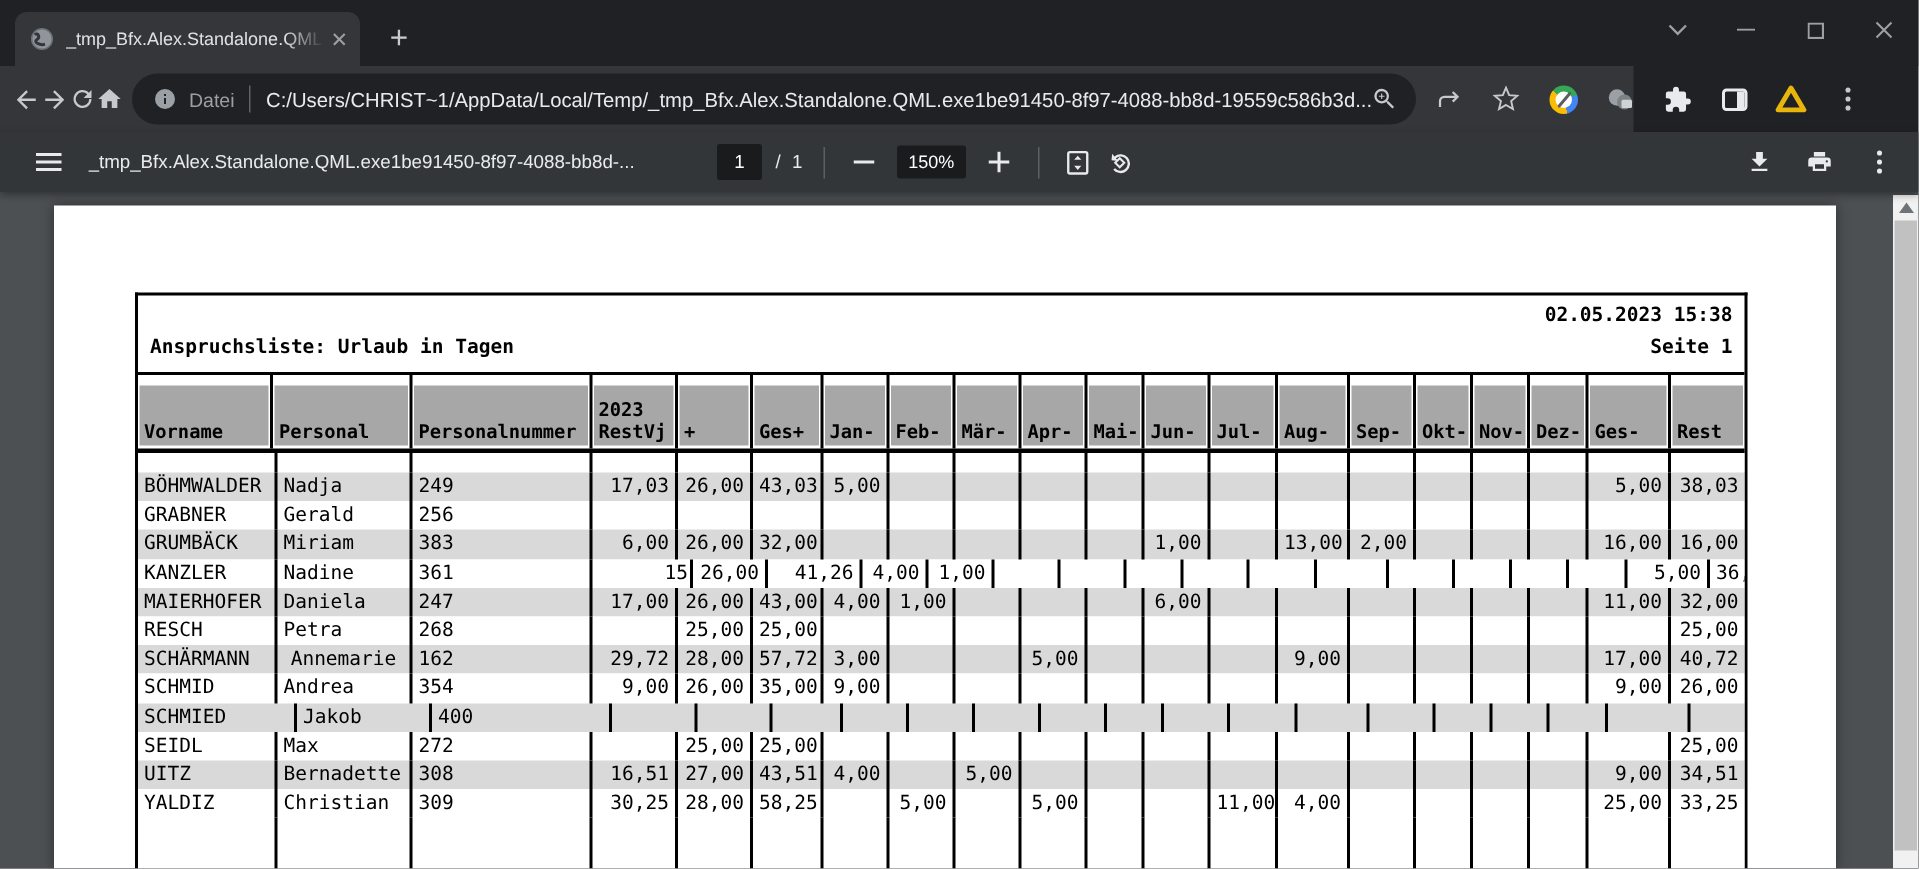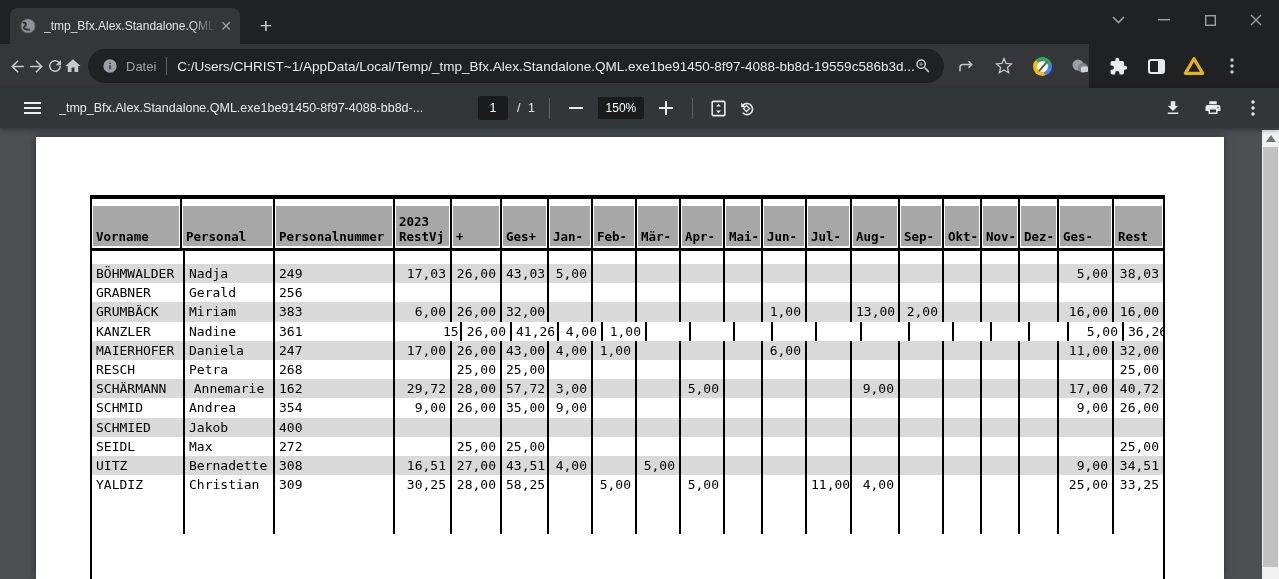--- a/index.html
+++ b/index.html
@@ -270,20 +270,27 @@
           <circle cx="2" cy="8" r="1.7" fill="#e8eaed"></circle>
           <circle cx="2" cy="14" r="1.7" fill="#e8eaed"></circle>
         </svg>
     </div>
   </div>
 </div>
 
 <div class="viewer">
   <div class="page">
     <div class="report">
+      <div class="titleblock">
+        <div class="tb-line1">02.05.2023 15:38</div>
+        <div class="tb-line2">
+          <span>Anspruchsliste: Urlaub in Tagen</span>
+          <span>Seite 1</span>
+        </div>
+      </div>
       <div class="hline"></div>
       <div class="hrow" id="hrow">
           <div class="hcell" style="width: 90px;">
             <div class="hfill">
               <div class="hlabel">Vorname</div>
             </div>
           </div>
           <div class="hcell" style="width: 93px;">
             <div class="hfill">
               <div class="hlabel">Personal</div>
@@ -470,21 +477,21 @@
             <div class="tcell num" style="width: 39px;"></div>
             <div class="tcell num" style="width: 55px;">16,00</div>
             <div class="tcell num">16,00</div>
           </div>
           <div class="trow">
             <div class="tcell" style="width: 93px;">KANZLER</div>
             <div class="tcell" style="width: 90px;">Nadine</div>
             <div class="tcell" style="width: 120px;">361</div>
             <div class="tcell num" style="width: 67px; padding-left: 48px;">15,26</div>
             <div class="tcell num" style="width: 50px;">26,00</div>
-            <div class="tcell num" style="width: 47px;">41,26</div>
+            <div class="tcell num" style="width: 63px;">41,26</div>
             <div class="tcell num" style="width: 44px;">4,00</div>
             <div class="tcell num" style="width: 44px;">1,00</div>
             <div class="tcell num" style="width: 44px;"></div>
             <div class="tcell num" style="width: 44px;"></div>
             <div class="tcell num" style="width: 38px;"></div>
             <div class="tcell num" style="width: 44px;"></div>
             <div class="tcell num" style="width: 45px;"></div>
             <div class="tcell num" style="width: 48px;"></div>
             <div class="tcell num" style="width: 44px;"></div>
             <div class="tcell num" style="width: 38px;"></div>
@@ -575,21 +582,21 @@
             <div class="tcell num" style="width: 45px;"></div>
             <div class="tcell num" style="width: 48px;"></div>
             <div class="tcell num" style="width: 44px;"></div>
             <div class="tcell num" style="width: 38px;"></div>
             <div class="tcell num" style="width: 38px;"></div>
             <div class="tcell num" style="width: 39px;"></div>
             <div class="tcell num" style="width: 55px;">9,00</div>
             <div class="tcell num">26,00</div>
           </div>
           <div class="trow">
-            <div class="tcell" style="width: 93px;">SCHMIED</div>
+            <div class="tcell" style="width: 106px;">SCHMIED</div>
             <div class="tcell" style="width: 90px;">Jakob</div>
             <div class="tcell" style="width: 120px;">400</div>
             <div class="tcell num" style="width: 57px;"></div>
             <div class="tcell num" style="width: 50px;"></div>
             <div class="tcell num" style="width: 47px;"></div>
             <div class="tcell num" style="width: 44px;"></div>
             <div class="tcell num" style="width: 44px;"></div>
             <div class="tcell num" style="width: 44px;"></div>
             <div class="tcell num" style="width: 44px;"></div>
             <div class="tcell num" style="width: 38px;"></div>

